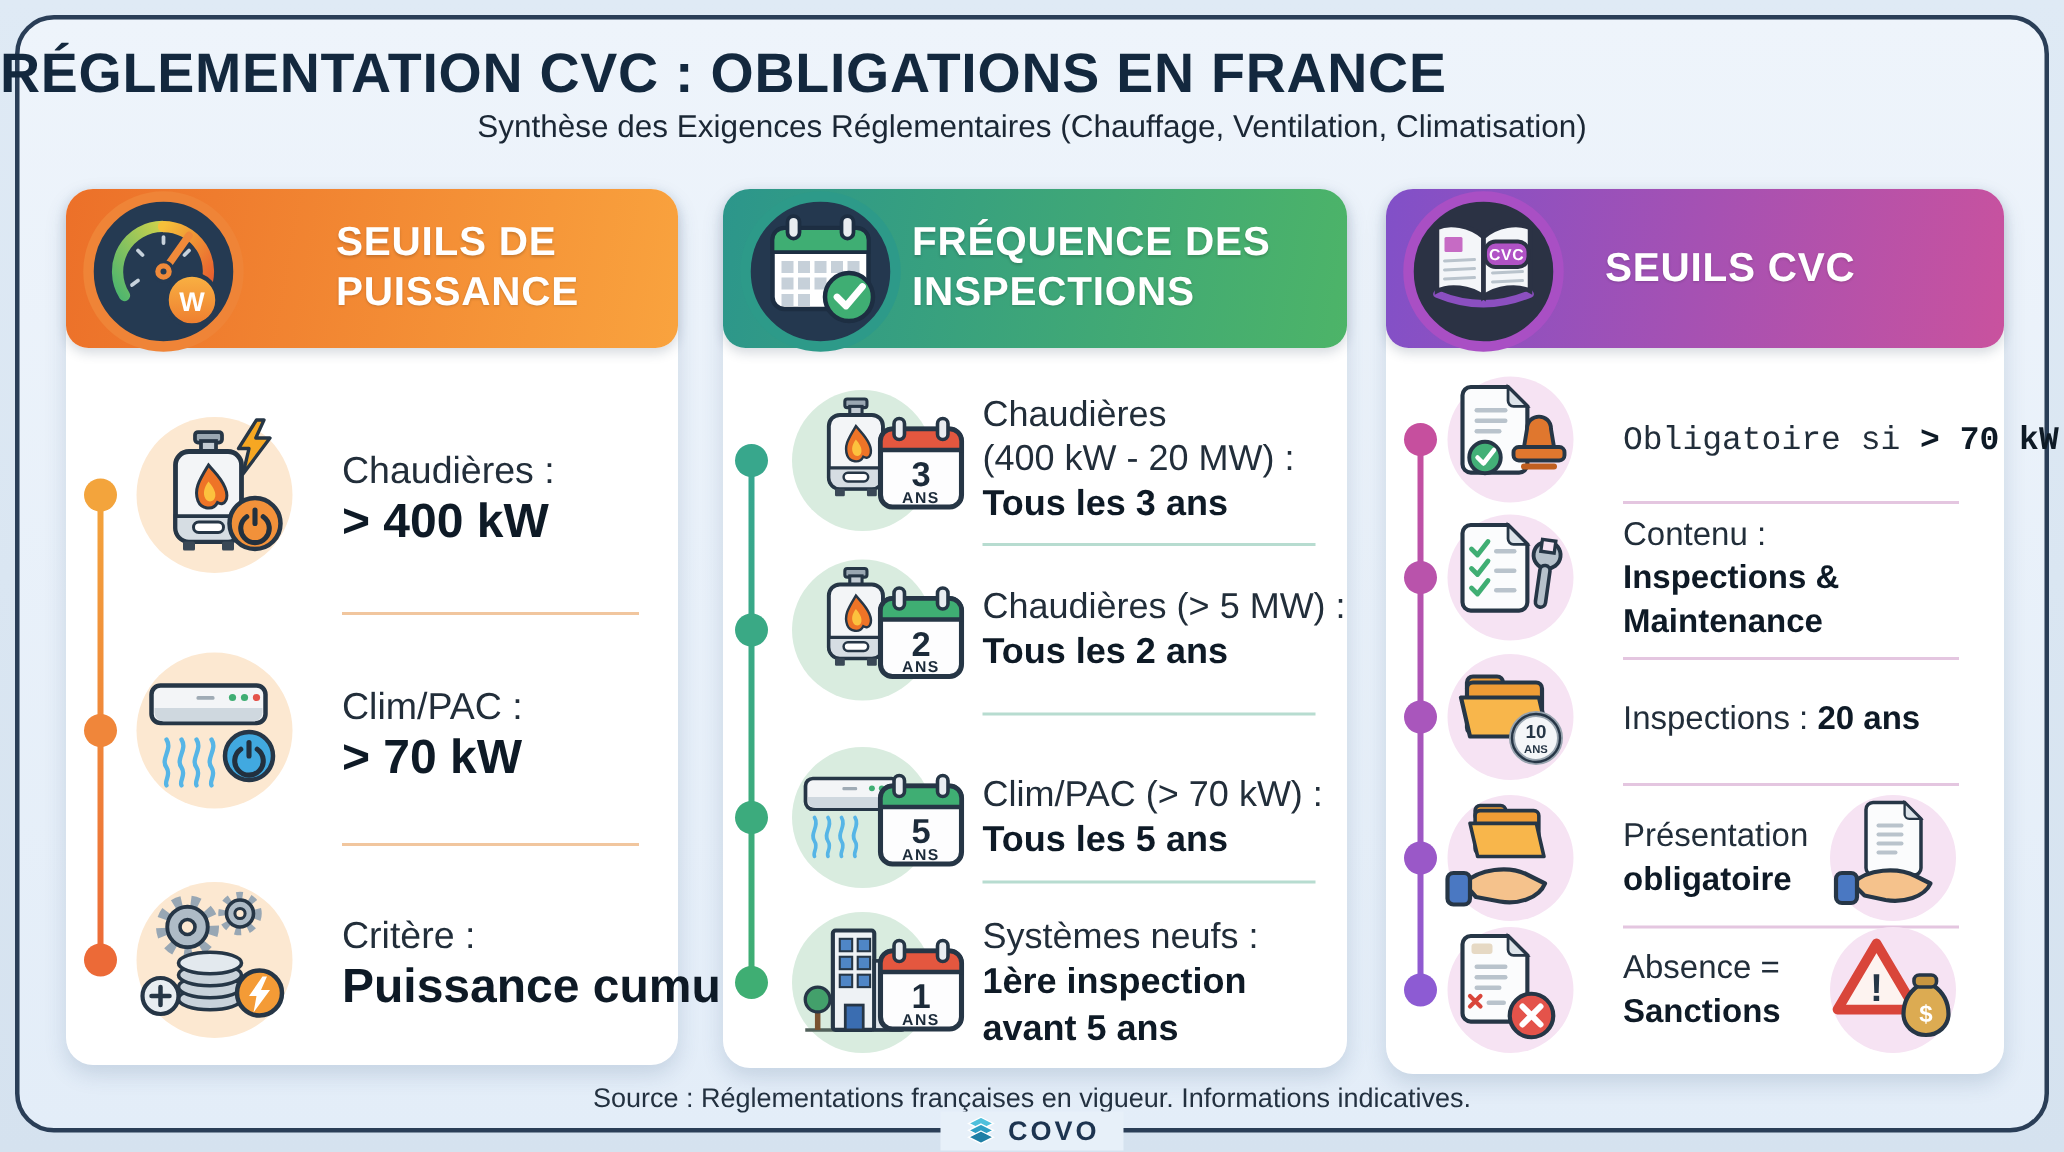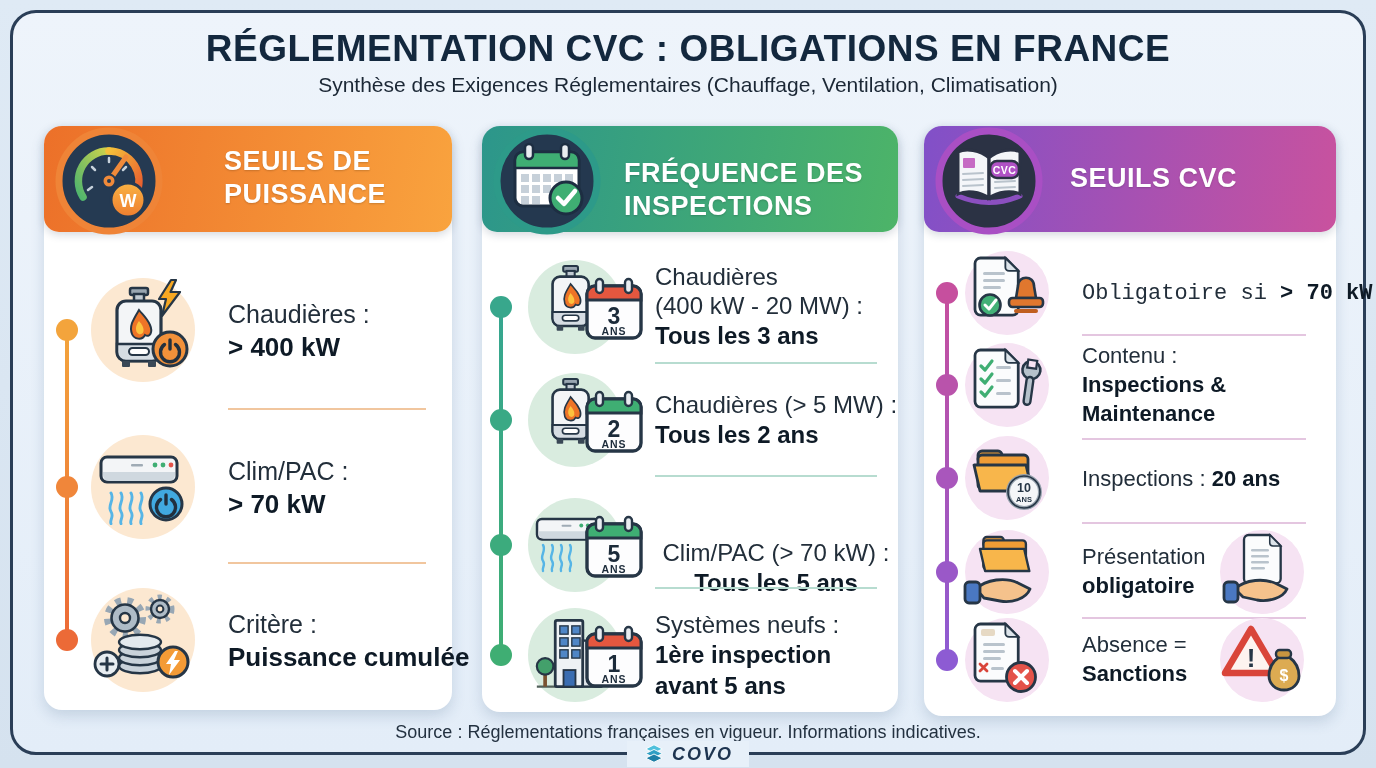--- a/index.html
+++ b/index.html
@@ -1,20 +1,20 @@
 <!DOCTYPE html>
 <html><head>
 <meta charset="utf-8">
 <style>
   * { margin:0; padding:0; box-sizing:border-box; }
   body { font-family:"Liberation Sans", sans-serif; }
   .page { position:relative; width:1376px; height:768px; background:linear-gradient(180deg,#dfeaf5,#d5e2ef); overflow:hidden; }
   .panel { position:absolute; inset:10px 10px 13px 10px; border:3px solid #2a3e57; border-radius:26px;
            background:linear-gradient(180deg,#eef4fb,#e3edf8); }
-  .title { position:absolute; top:28px; left:0; width:100%; text-align:center;
+  .title { position:absolute; top:28px; left:0; width:100%; text-align:left;
            font-size:37px; font-weight:800; color:#13283e; letter-spacing:.5px; }
   .subtitle { position:absolute; top:73px; left:0; width:100%; text-align:center;
            font-size:21px; color:#1b2735; }
   .card { position:absolute; background:#ffffff; border-radius:18px;
           box-shadow:0 6px 14px rgba(44,76,118,.17); }
   .head { position:absolute; height:106px; border-radius:18px 18px 15px 15px;
           box-shadow:0 3px 8px rgba(30,50,80,.18); }
   .head1 { background:linear-gradient(100deg,#ec7029,#f9a33e); }
   .head2 { background:linear-gradient(100deg,#2c968b,#4db468); }
   .head3 { background:linear-gradient(100deg,#8150c8,#c9529e); }
@@ -24,33 +24,33 @@
   .tl { position:absolute; width:4px; border-radius:2px; }
   .tl1 { background:linear-gradient(180deg,#f3a43c,#ec6a37); }
   .tl2 { background:linear-gradient(180deg,#36a690,#3fae73); }
   .tl3 { background:linear-gradient(180deg,#c64f9e,#8d5bd3); }
   .dot { position:absolute; width:22px; height:22px; border-radius:50%; }
   .item-ic { position:absolute; }
   .txt { position:absolute; color:#222e3a; }
   .txt .lab { font-weight:400; }
   .txt .val, .txt b { font-weight:700; color:#0e1a26; }
   .t1 { font-size:25px; line-height:32px; width:220px; }
-  .t1 .val { font-size:26px; line-height:34px; }
+  .t1 .val { font-size:32px; line-height:34px; }
   .t2 { font-size:24px; line-height:29px; width:242px; }
   .t2 .val { line-height:31px; }
   .t3 { font-size:22px; line-height:29px; width:245px; }
   .nowrap { white-space:nowrap; }
   .sep { position:absolute; height:2px; }
   .sep1 { background:#f1c69e; }
   .sep2 { background:#b7dcd0; }
   .sep3 { background:#e4c6e0; }
   .source { position:absolute; top:722px; left:0; width:100%; text-align:center;
             font-size:18px; color:#233140; }
   .brand { position:absolute; top:741px; left:50%; transform:translateX(-50%);
-           display:flex; align-items:flex-end; gap:7px; background:#e7f0f9; padding:2px 16px; height:26px;font-style:italic; }
+           display:flex; align-items:flex-end; gap:7px; background:#e7f0f9; padding:2px 16px; height:26px; }
   .brand-name { font-size:18px; font-weight:800; letter-spacing:2px; color:#1d3450; }
   svg text { font-family:"Liberation Sans", sans-serif; }
 </style>
 </head>
 <body>
 
 <div class="page">
 
   <svg width="0" height="0" style="position:absolute" aria-hidden="true">
     <defs>
@@ -206,21 +206,21 @@
         <path d="M9,0 L0,13 L5,13 L3,24 L14,9 L8,9 L12,0 Z" fill="#ffffff"></path>
       </g>
   </svg>
   <div class="txt t1" style="left:228px;top:608px;">
     <div class="lab">Critère :</div>
     <div class="val nowrap">Puissance cumulée</div>
   </div>
 
   <section class="card" style="left:482px;top:126px;width:416px;height:586px;"></section>
   <div class="head head2" style="left:482px;top:126px;width:416px;"></div>
-  <div class="head-title" style="left:624px;top:145px;width:270px;margin-top:12px;">FRÉQUENCE DES INSPECTIONS</div>
+  <div class="head-title" style="left:608px;top:145px;width:270px;">FRÉQUENCE DES INSPECTIONS</div>
   <svg class="head-ic" style="left:490px;top:124px;" viewBox="0 0 114 114">
     <circle cx="57" cy="57" r="50" fill="#24384f" stroke="#2d9a89" stroke-width="7"></circle>
     <rect x="25" y="28" width="64" height="54" rx="8" fill="#ffffff" stroke="#1d2e42" stroke-width="3"></rect>
     <path d="M25,36 a8,8 0 0 1 8,-8 h48 a8,8 0 0 1 8,8 v8 h-64 z" fill="#3fae73" stroke="#1d2e42" stroke-width="2.5"></path>
     <rect x="35" y="20" width="8" height="15" rx="4" fill="#e9edf1" stroke="#1d2e42" stroke-width="2.5"></rect>
     <rect x="71" y="20" width="8" height="15" rx="4" fill="#e9edf1" stroke="#1d2e42" stroke-width="2.5"></rect>
     <g fill="#c6d0d9">
       <rect x="31" y="50" width="8" height="8"></rect>
         <rect x="42" y="50" width="8" height="8"></rect>
         <rect x="53" y="50" width="8" height="8"></rect>
@@ -299,21 +299,21 @@
         <use href="#sym-wave"></use>
       </g>
     <g transform="translate(62,22)">
       <use href="#sym-cal"></use>
       <path d="M8,7 h38 a8,8 0 0 1 8,8 v6 h-54 v-6 a8,8 0 0 1 8,-8 z" fill="#3fae73" stroke="#263646" stroke-width="3"></path>
       <use href="#sym-rings"></use>
       <text x="27" y="45" text-anchor="middle" font-size="23" font-weight="bold" fill="#1c2b3a">5</text>
       <text x="27" y="56" text-anchor="middle" font-size="10.5" font-weight="bold" letter-spacing="1" fill="#1c2b3a">ANS</text>
     </g>
   </svg>
-  <div class="txt t2" style="left:655px;top:538px;text-align:center;">
+  <div class="txt t2" style="left:655px;top:515px;">
     <div class="lab nowrap">Clim/PAC (&gt; 70 kW) :</div>
     <div class="val">Tous les 5 ans</div>
   </div>
   <div class="sep sep2" style="left:655px;top:587px;width:222px;"></div>
 
   <svg class="item-ic" style="left:525px;top:605px;" width="150" height="100" viewBox="0 0 150 100">
     <circle cx="50" cy="50" r="47" fill="#d9ecdf"></circle>
     <g transform="translate(10,8) scale(0.92)">
       <line x1="2" y1="80" x2="72" y2="80" stroke="#51605a" stroke-width="2.5"></line>
       <rect x="22" y="8" width="30" height="72" rx="2" fill="#eef2f5" stroke="#263646" stroke-width="3"></rect>

